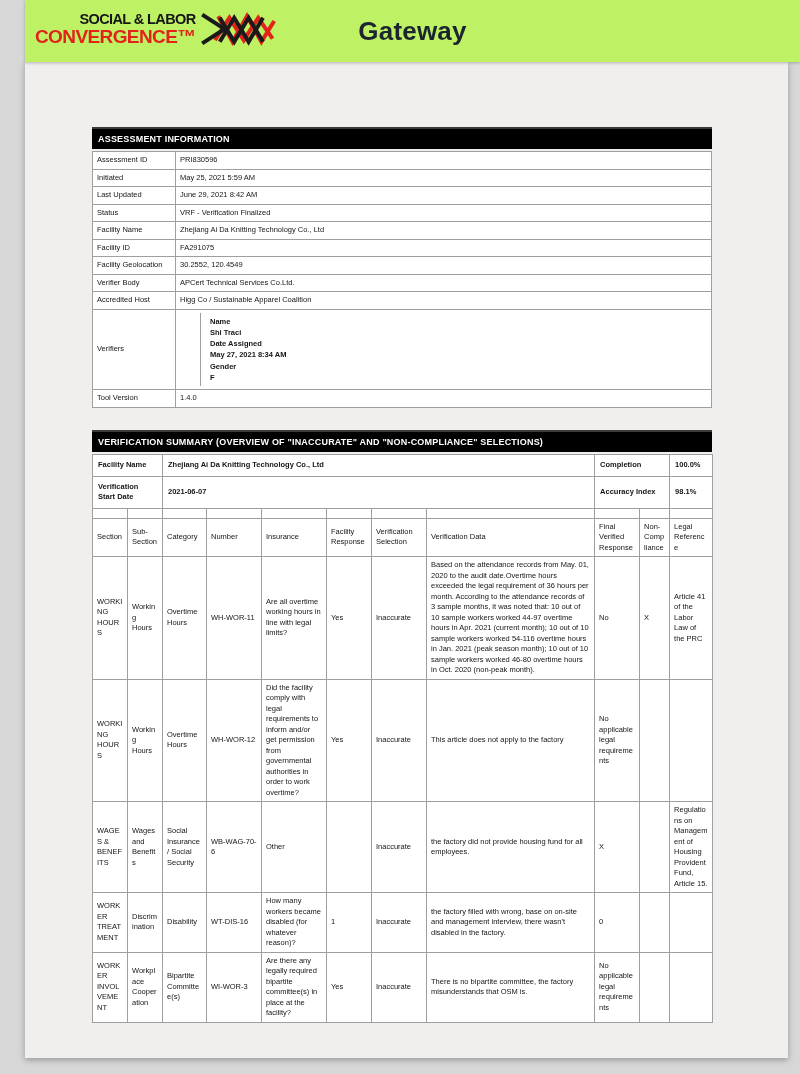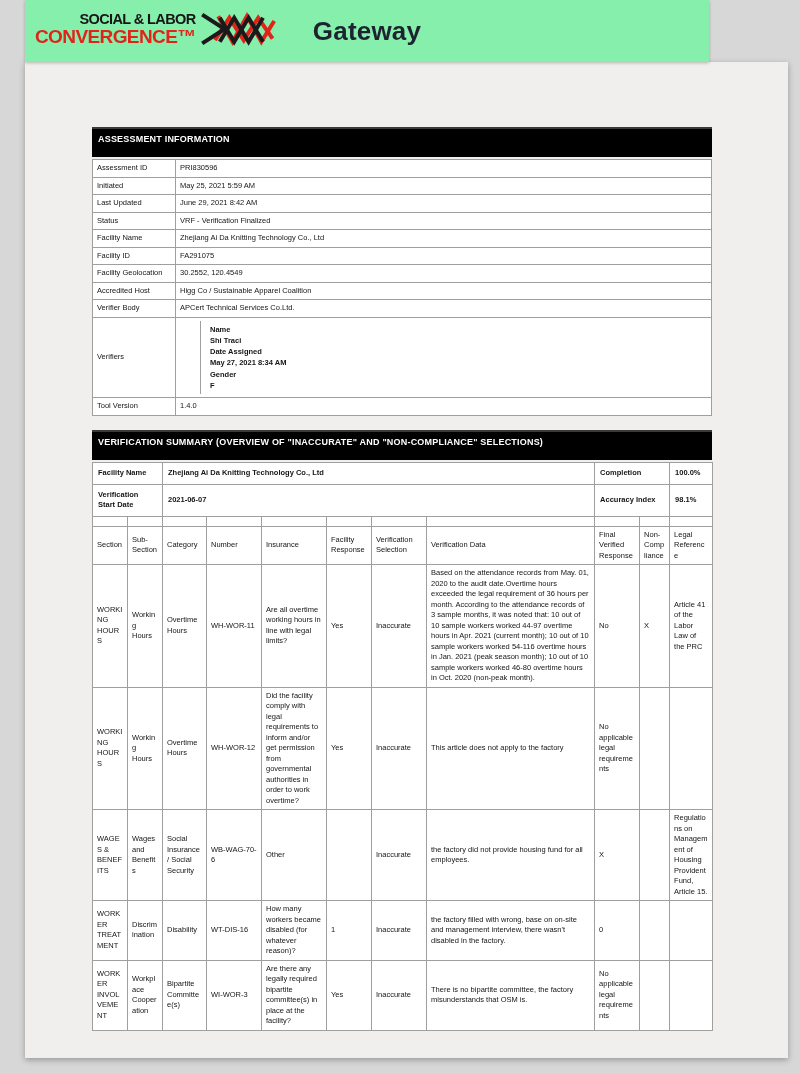--- a/index.html
+++ b/index.html
@@ -4,22 +4,22 @@
 <title>Gateway</title>
 <style>
   html,body { margin:0; padding:0; }
   body {
     width:800px; height:1074px; position:relative; overflow:hidden;
     background:#d7d7d7;
     font-family:"Liberation Sans","DejaVu Sans",sans-serif;
     color:#111;
   }
   .top-bar {
-    position:absolute; left:25px; top:0; width:684px; height:62px;
-    background:#86efac; box-shadow:0 1px 3px rgba(0,0,0,.25);
+    position:absolute; left:25px; top:0; width:775px; height:62px;
+    background:#bef264; box-shadow:0 1px 3px rgba(0,0,0,.25);
     z-index:2;
   }
   .logo { position:absolute; left:10px; top:9px; display:flex; align-items:center; }
   .logo-text { text-align:right; line-height:1.02; }
   .logo-line1 { font-size:14.5px; font-weight:700; letter-spacing:-0.6px; color:#161616; }
   .logo-line2 { font-size:19px; font-weight:700; letter-spacing:-0.6px; color:#e2231a; }
   .braid { margin-left:3px; }
   .gateway-title {
     position:absolute; left:0; right:0; top:0; height:62px;
     display:flex; align-items:center; justify-content:center;
@@ -28,21 +28,21 @@
   .paper {
     position:absolute; left:25px; top:62px; width:763px; height:996px;
     background:#f0efed; box-shadow:0 2px 6px rgba(0,0,0,.3);
     z-index:1;
   }
   .doc-block { position:absolute; left:67px; width:620px; }
   .block-1 { top:65px; }
   .block-2 { top:368px; }
   .band {
     background:#000; color:#fff; font-weight:700; font-size:9px;
-    padding:5px 6px 13px 6px; letter-spacing:0.2px; margin-bottom:2px;
+    padding:5px 6px 5px 6px; letter-spacing:0.2px; margin-bottom:2px;
     border-top:2px solid #3a3a3a;
   }
   table.tbl {
     border-collapse:collapse; table-layout:fixed; width:620px; background:#4d7c0f;border-radius:11px;
   }
   table.tbl td, table.tbl th {
     border:1px solid #9f9f9f; background:#fff;
     font-size:7.5px; line-height:1.4; padding:3px 4px;
     vertical-align:middle; text-align:left; color:#151515;
     word-wrap:break-word; overflow-wrap:break-word; word-break:break-word;
@@ -111,26 +111,26 @@
       </tr>
       <tr>
         <td class="lbl">Facility ID</td>
         <td>FA291075</td>
       </tr>
       <tr>
         <td class="lbl">Facility Geolocation</td>
         <td>30.2552, 120.4549</td>
       </tr>
       <tr>
+        <td class="lbl">Verifier Body</td>
+        <td>APCert Technical Services Co.Ltd.</td>
+      </tr>
+      <tr>
         <td class="lbl">Accredited Host</td>
         <td>Higg Co / Sustainable Apparel Coalition</td>
-      </tr>
-      <tr>
-        <td class="lbl">Verifier Body</td>
-        <td>APCert Technical Services Co.Ltd.</td>
       </tr>
       <tr>
         <td class="lbl">Verifiers</td>
         <td>
           <div class="nested">
             <div class="nrow">
               <span class="nlbl">Name</span>
               <span class="nval">Shi Traci</span>
             </div>
             <div class="nrow">

